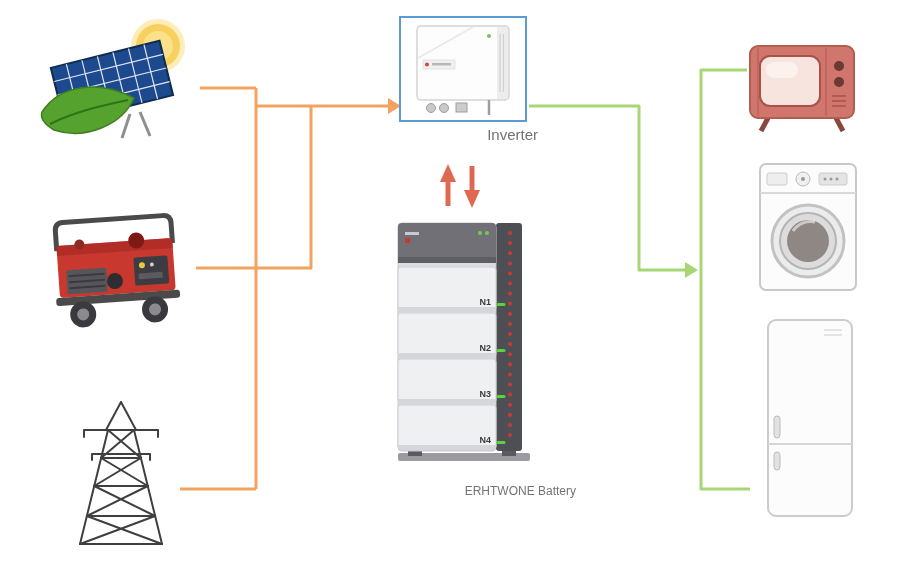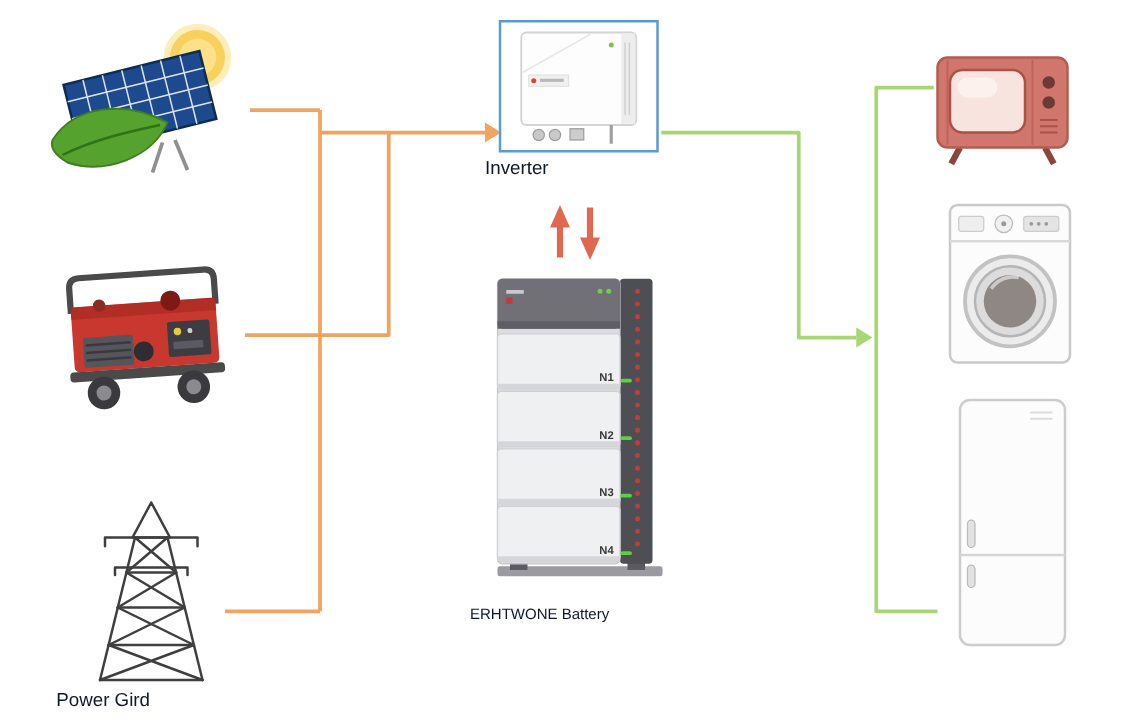--- a/index.html
+++ b/index.html
@@ -3,22 +3,22 @@
 <meta charset="utf-8">
 <style>
   html,body{margin:0;padding:0;background:#ffffff;}
   #canvas{
     position:relative;width:900px;height:580px;background:#ffffff;
     font-family:"Liberation Sans",sans-serif;overflow:hidden;
   }
   .abs{position:absolute;}
   svg{display:block;}
   .node-label{
-    position:absolute;text-align:left;
-    font-size:15px;color:#0f172a;line-height:1.2;
+    position:absolute;text-align:right;
+    font-size:15px;color:#737373;line-height:1.2;
     font-family:"Liberation Sans",sans-serif;
   }
   .node-label.big{font-size:12px;}
   #connectors{position:absolute;left:0;top:0;pointer-events:none;}
   #inverter-box{
     position:absolute;left:399px;top:16px;width:124px;height:102px;
     border:2px solid #5b9bd5;background:#ffffff;
   }
   .batt-text{font-family:"Liberation Sans",sans-serif;font-size:9px;fill:#3a3a3a;font-weight:bold;}
 </style>
@@ -110,21 +110,20 @@
       <path d="M28,34 L102,34 M28,34 L28,41 M102,34 L102,41"></path>
       <path d="M36,58 L94,58 M36,58 L36,64 M94,58 L94,64"></path>
       <path d="M52,34 L24,148 M78,34 L106,148"></path>
       <path d="M52,34 L84.9,62 M78,34 L45.1,62"></path>
       <path d="M45.1,62 L91.8,90 M84.9,62 L38.2,90"></path>
       <path d="M38.2,90 L99.1,120 M91.8,90 L30.9,120"></path>
       <path d="M30.9,120 L106,148 M99.1,120 L24,148"></path>
       <path d="M45.1,62 L84.9,62 M38.2,90 L91.8,90 M30.9,120 L99.1,120 M24,148 L106,148"></path>
     </g>
   </svg>
-  <div class="node-label" style="left:45px;top:552px;width:150px">Power Gird</div>
 
   <div id="inverter-box">
     <svg width="124" height="102" viewBox="0 0 124 102">
       <rect x="16" y="8" width="92" height="74" rx="4" fill="#fdfdfd" stroke="#d4d4d4" stroke-width="1.5"></rect>
       <rect x="96" y="9" width="11" height="72" fill="#ededed"></rect>
       <line x1="17" y1="40" x2="72" y2="9" stroke="#e8e8e8" stroke-width="1.5"></line>
       <circle cx="88" cy="18" r="2" fill="#7fc05a"></circle>
       <rect x="22" y="42" width="32" height="9" fill="#f0f0f0" stroke="#ddd" stroke-width="0.8"></rect>
       <circle cx="26" cy="46.5" r="2" fill="#d2473a"></circle>
       <rect x="31" y="45" width="19" height="2.5" fill="#b8b8b8"></rect>

